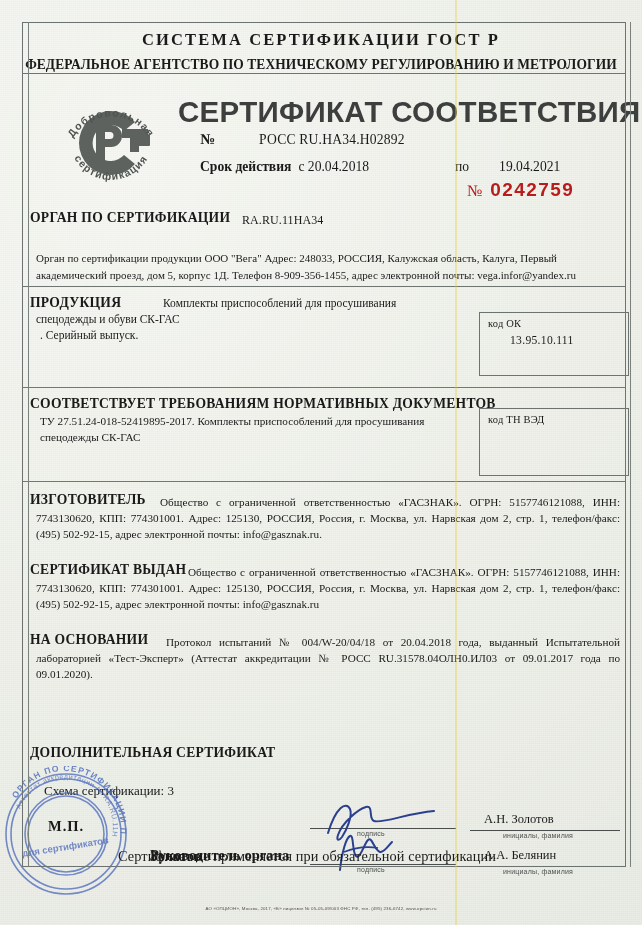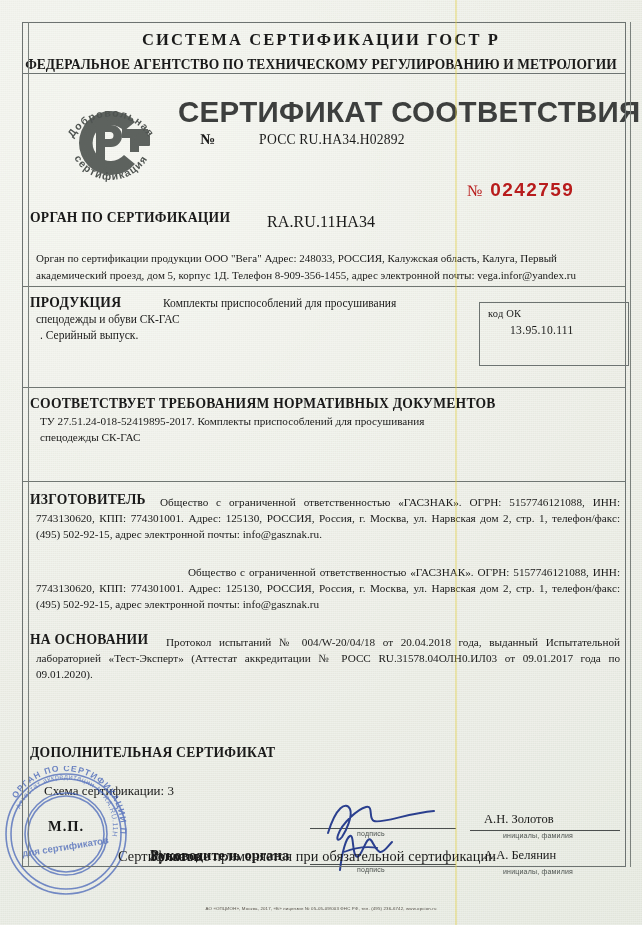--- a/index.html
+++ b/index.html
@@ -88,21 +88,21 @@
   }
   .rednum .pfx{font-family:"Liberation Serif",serif;font-size:16px;font-weight:400;}
 
   
   .sect-cap{
     font-weight:700;font-size:13.6px;letter-spacing:.25px;
     display:inline-block;
   }
 
   .org-cap{position:absolute;left:30px;top:210px;}
-  .org-val{position:absolute;left:267px;top:213px;font-size:16px;letter-spacing:.1px;}
+  .org-val{position:absolute;left:242px;top:213px;font-size:12px;letter-spacing:.1px;}
   .org-addr{position:absolute;left:36px;right:36px;top:250px;font-size:11px;line-height:1.5;}
 
   .prod-cap{position:absolute;left:30px;top:295px;}
   .prod-l1{position:absolute;left:163px;top:297px;font-size:11.5px;}
   .prod-l2{position:absolute;left:36px;top:313px;font-size:11.5px;}
   .prod-l3{position:absolute;left:40px;top:329px;font-size:11.5px;}
 
   .sep{
     position:absolute;left:23px;right:17px;
     border-top:1.3px solid #707672;
@@ -111,21 +111,21 @@
   .norm-cap{position:absolute;left:30px;top:396px;}
   .norm-l1{position:absolute;left:40px;top:415px;font-size:11.2px;}
   .norm-l2{position:absolute;left:40px;top:431px;font-size:11.2px;}
 
   
   .codebox{
     position:absolute;
     border:1.1px solid #6d7370;
     background:transparent;
   }
-  .code-ok{left:479px;top:302px;width:148px;height:62px;text-align:center;}
+  .code-ok{left:479px;top:312px;width:148px;height:62px;text-align:center;}
   .code-tn{left:479px;top:408px;width:148px;height:66px;}
   .code-lbl{position:absolute;left:8px;top:5px;font-size:10.5px;letter-spacing:.2px;}
   .code-val{position:absolute;left:30px;top:21px;font-size:11.6px;letter-spacing:.3px;}
 
   .mfr-cap{position:absolute;left:30px;top:492px;}
   .mfr-txt{position:absolute;left:36px;right:22px;top:494px;font-size:11.2px;line-height:1.45;text-indent:124px;text-align:justify;}
 
   .iss-cap{position:absolute;left:30px;top:562px;}
   .iss-txt{position:absolute;left:36px;right:22px;top:564px;font-size:11.2px;line-height:1.45;text-indent:152px;text-align:justify;}
 
@@ -200,20 +200,24 @@
         </text>
       </svg>
     </div>
     <div class="main-title">СЕРТИФИКАТ СООТВЕТСТВИЯ</div>
   </div>
 
   <div class="numline">
     <span class="lbl">№</span><span class="val">РОСС RU.НА34.Н02892</span>
   </div>
 
+  <div class="validline">
+    <span class="lbl">Срок действия</span><span class="d1">с</span>
+    <span>20.04.2018</span><span class="po">по</span><span class="d2">19.04.2021</span>
+  </div>
 
   <div class="rednum">
     <span class="pfx">№</span>
     <span>0242759</span>
   </div>
 
   <div class="sect-cap org-cap">ОРГАН ПО СЕРТИФИКАЦИИ</div>
   <div class="org-val">RA.RU.11НА34</div>
   <div class="org-addr">
     <div>Орган по сертификации продукции ООО "Вега" Адрес: 248033, РОССИЯ, Калужская область, Калуга, Первый</div>
@@ -231,26 +235,31 @@
     <span class="code-lbl">код ОК</span>
     <span class="code-val">13.95.10.111</span>
   </div>
 
   <div class="sep" style="top:387px;"></div>
 
   <div class="sect-cap norm-cap">СООТВЕТСТВУЕТ ТРЕБОВАНИЯМ НОРМАТИВНЫХ ДОКУМЕНТОВ</div>
   <div class="norm-l1">ТУ 27.51.24-018-52419895-2017. Комплекты приспособлений для просушивания</div>
   <div class="norm-l2">спецодежды СК-ГАС</div>
 
+  <div class="codebox code-tn">
+    <span class="code-lbl">код ТН ВЭД</span>
+    <span class="code-val"></span>
+  </div>
 
   <div class="sep" style="top:481px;"></div>
 
   <div class="sect-cap mfr-cap">ИЗГОТОВИТЕЛЬ</div>
   <div class="mfr-txt">Общество с ограниченной ответственностью «ГАСЗНАК». ОГРН: 5157746121088, ИНН: 7743130620, КПП: 774301001. Адрес: 125130, РОССИЯ, Россия, г. Москва, ул. Нарвская дом 2, стр. 1, телефон/факс: (495) 502-92-15, адрес электронной почты: info@gasznak.ru.</div>
 
+  <div class="sect-cap iss-cap">СЕРТИФИКАТ ВЫДАН</div>
   <div class="iss-txt">Общество с ограниченной ответственностью «ГАСЗНАК». ОГРН: 5157746121088, ИНН: 7743130620, КПП: 774301001. Адрес: 125130, РОССИЯ, Россия, г. Москва, ул. Нарвская дом 2, стр. 1, телефон/факс: (495) 502-92-15, адрес электронной почты: info@gasznak.ru</div>
 
   <div class="sect-cap bas-cap">НА ОСНОВАНИИ</div>
   <div class="bas-txt">Протокол испытаний № 004/W-20/04/18 от 20.04.2018 года, выданный Испытательной лабораторией «Тест-Эксперт» (Аттестат аккредитации № РОСС RU.31578.04ОЛН0.ИЛ03 от 09.01.2017 года по 09.01.2020).</div>
 
   <div class="sect-cap addinfo-cap">ДОПОЛНИТЕЛЬНАЯ СЕРТИФИКАТ</div>
   <div class="scheme">Схема сертификации: 3</div>
 
   <div class="stamp">
     <svg viewBox="0 0 136 136" width="136" height="136">

